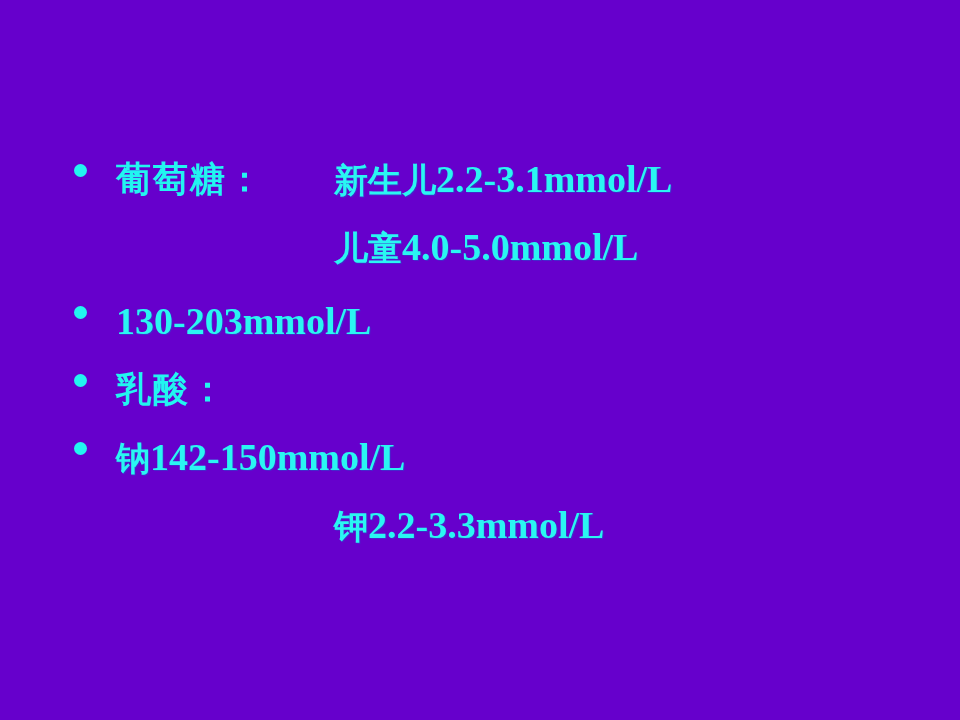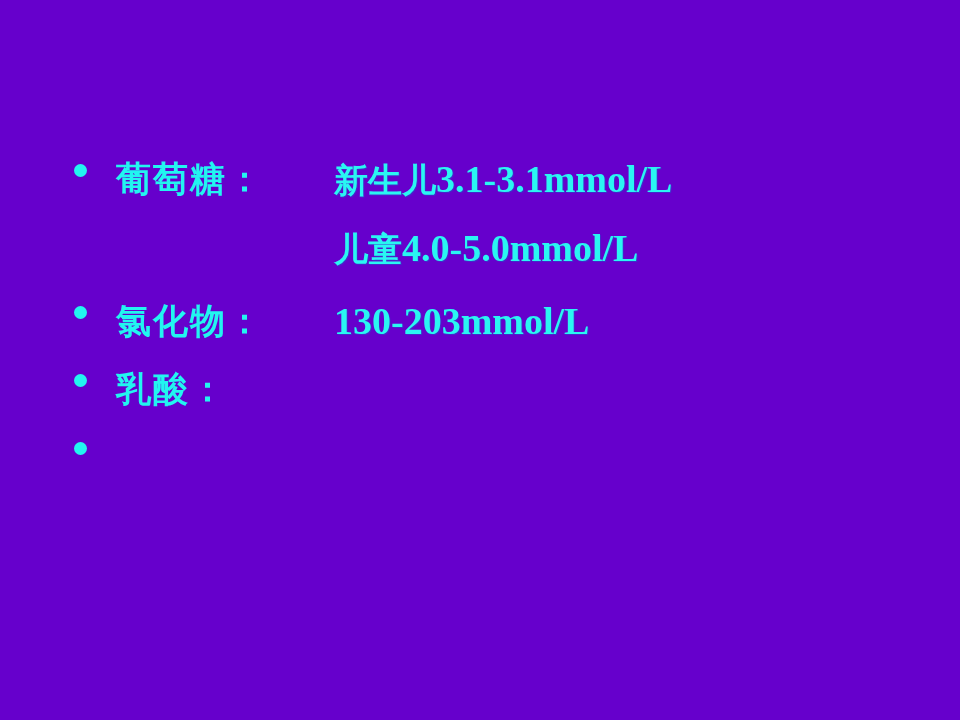--- a/index.html
+++ b/index.html
@@ -68,21 +68,21 @@
     color: #2af6f2;
     font-family: "Liberation Serif", "DejaVu Serif", serif;
     font-weight: bold;
     font-size: 38px;
     line-height: 66px;
     white-space: nowrap;
     text-shadow: 1px 1px 0 rgba(0,120,200,0.35);
   }
 
   .row-value .cjk {
-    font-family: Liberation Sans, sans-serif;
+    font-family: Liberation Serif, serif;
     font-size: 34px;
     letter-spacing: 0;
   }
 
   .continuation-row {
     display: flex;
     align-items: center;
     min-height: 68px;
   }
   .continuation-spacer {
@@ -98,46 +98,50 @@
 <body>
 
 <div class="slide">
   <div class="content-block">
 
     <div class="bullet-row">
       <div class="bullet-marker">
         <span class="bullet-dot"></span>
       </div>
       <div class="row-label">葡萄糖：</div>
-      <div class="row-value"><span class="cjk">新生儿</span><span>3.1-3.1mmol/L</span></div>
+      <div class="row-value"><span class="cjk">新生儿</span><span>2.2-3.1mmol/L</span></div>
     </div>
 
     <div class="continuation-row">
       <div class="continuation-spacer"></div>
       <div class="row-value"><span class="cjk">儿童</span><span>4.0-5.0mmol/L</span></div>
     </div>
 
     <div class="spacer-gap"></div>
 
     <div class="bullet-row">
       <div class="bullet-marker">
         <span class="bullet-dot"></span>
       </div>
-      <div class="row-label">氯化物：</div>
       <div class="row-value"><span class="cjk"></span><span>130-203mmol/L</span></div>
     </div>
 
     <div class="bullet-row">
       <div class="bullet-marker">
         <span class="bullet-dot"></span>
       </div>
       <div class="row-label">乳酸：</div>
     </div>
 
     <div class="bullet-row">
       <div class="bullet-marker">
         <span class="bullet-dot"></span>
       </div>
+      <div class="row-value"><span class="cjk">钠</span><span>142-150mmol/L</span></div>
     </div>
 
+    <div class="continuation-row">
+      <div class="continuation-spacer"></div>
+      <div class="row-value"><span class="cjk">钾</span><span>2.2-3.3mmol/L</span></div>
+    </div>
 
   </div>
 </div>
 
 </body></html>

